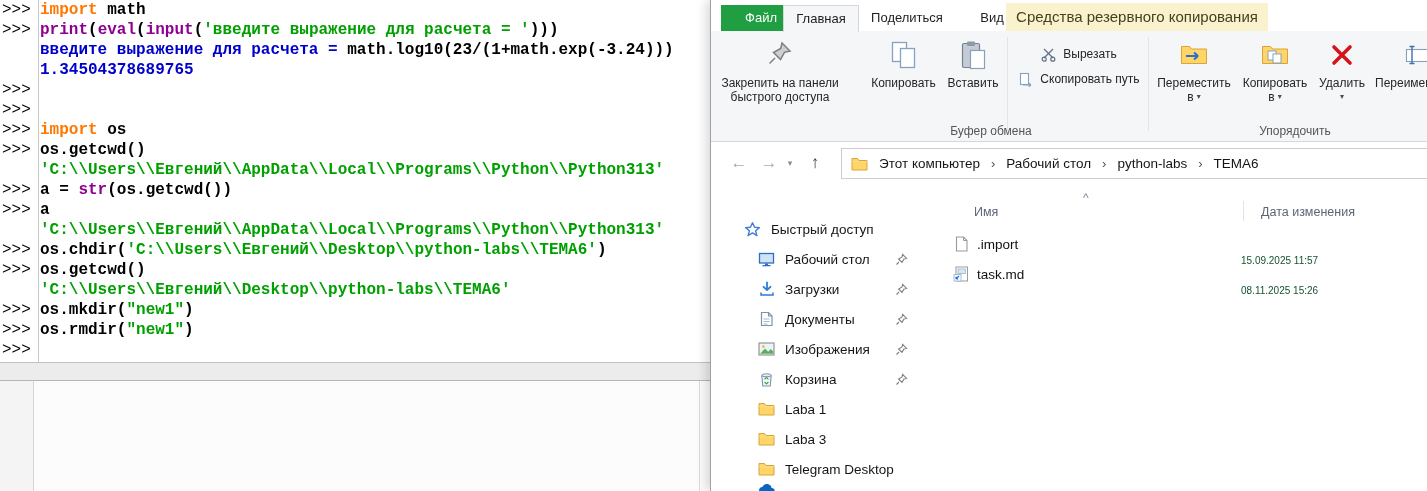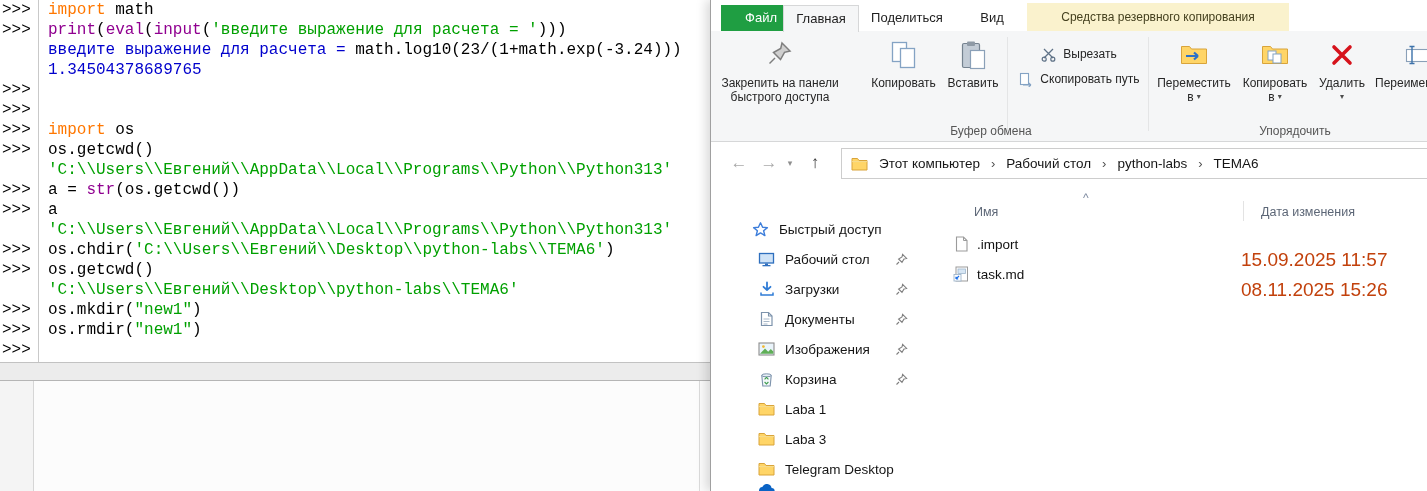--- a/index.html
+++ b/index.html
@@ -6,21 +6,21 @@
   .canvas{position:relative;width:1427px;height:491px;overflow:hidden;background:#fff;
           font-family:"Liberation Sans",sans-serif;}
 
   
   .idle{position:absolute;left:0;top:0;width:710px;height:380px;background:#fff;
         border-bottom:1px solid #b5b5b5;overflow:hidden;}
   .shell{position:absolute;left:0;top:0;right:0;height:360px;overflow:hidden;
          font-family:"Liberation Mono","DejaVu Sans Mono",monospace;font-size:16px;line-height:20px;}
   .sline{display:flex;white-space:pre;height:20px;}
   .gut{flex:0 0 38px;padding-left:2px;color:#000;}
-  .code{padding-left:8px;}
+  .code{font-weight:bold;}
   .gutterline{position:absolute;left:38px;top:0;width:1px;height:363px;background:#c9c9c9;}
   .hscroll{position:absolute;left:0;right:0;bottom:0;height:17px;background:#ececec;border-top:1px solid #c2c2c2;}
   .tk-kw{color:var(--keyword,#ff7700);}
   .tk-bi{color:var(--builtin,#900090);}
   .tk-st{color:var(--string,#00a000);}
   .tk-out{color:var(--output,#0000cc);}
   .tk-pl{color:#000;}
 
   
   .bgwin{position:absolute;left:0;top:381px;width:710px;height:110px;background:#fcfcfc;}
@@ -32,22 +32,22 @@
             border-left:1px solid #a0a0a0;box-shadow:-4px 0 10px rgba(0,0,0,.15);overflow:hidden;}
 
   .tabrow{position:absolute;left:0;top:0;right:0;height:31px;background:#fff;border-bottom:1px solid #d6d7d8;}
   .tab-file{position:absolute;left:10px;top:5px;width:80px;height:26px;background:var(--file-tab,#1f9e42);
             color:#fff;font-size:13px;text-align:center;line-height:26px;cursor:default;}
   .tab{position:absolute;top:5px;height:26px;font-size:13px;color:#1e1e1e;text-align:center;line-height:26px;}
   .tab-home{left:72px;width:76px;top:5px;height:27px;background:#f5f6f7;border:1px solid #d6d7d8;border-bottom:none;
             box-sizing:border-box;z-index:3;line-height:25px;}
   .tab-share{left:150px;width:92px;}
   .tab-view{left:252px;width:58px;}
-  .tab-ctx{position:absolute;left:316px;top:3px;width:262px;height:28px;background:var(--contextual-tab-bg,#faf2cd);
-           color:#45411f;font-size:12px;text-align:center;line-height:28px;}
+  .tab-ctx{position:absolute;left:295px;top:3px;width:262px;height:28px;background:var(--contextual-tab-bg,#faf2cd);
+           color:#45411f;font-size:15px;text-align:center;line-height:28px;}
 
   .ribbon{position:absolute;left:0;top:31px;right:0;height:110px;background:#f5f6f7;border-bottom:1px solid #d6d7d8;}
   .rbig{position:absolute;top:3px;height:94px;display:flex;flex-direction:column;align-items:center;text-align:center;}
   .ricon{height:42px;display:flex;align-items:center;justify-content:center;}
   .rlabel{font-size:12px;line-height:14px;color:#262626;}
   .rline2{font-size:12px;line-height:14px;color:#262626;display:flex;align-items:center;gap:3px;justify-content:center;}
   .dd{font-size:8px;color:#4d4d4d;}
   .rsmall{position:absolute;left:302px;width:132px;height:22px;display:flex;align-items:center;gap:7px;
           font-size:12px;color:#262626;justify-content:center;}
   .rsep{position:absolute;top:6px;width:1px;height:94px;background:#e4e5e6;}
@@ -60,35 +60,35 @@
   .nbtn.up{color:#3a3a3a;}
   .addr{position:absolute;left:130px;top:6px;right:-2px;height:31px;border:1px solid #cdcdcd;background:#fff;
         display:flex;align-items:center;padding-left:9px;gap:9px;box-sizing:border-box;font-size:13.5px;color:#161616;}
   .crumbs{display:flex;align-items:center;white-space:nowrap;}
   .crumb{padding:0 2px;}
   .csep{padding:0 9px;color:#4f4f4f;font-size:13px;}
 
   .content{position:absolute;left:0;top:185px;right:0;bottom:0;overflow:hidden;}
   .sidebar{position:absolute;left:0;top:0;width:230px;bottom:0;padding-top:29px;box-sizing:border-box;overflow:hidden;}
   .snav{display:flex;align-items:center;height:30px;padding-left:46px;font-size:13.5px;color:#151515;position:relative;}
-  .snav.root{padding-left:40px;text-align:center;}
+  .snav.root{padding-left:32px;text-align:center;}
   .snav .icon{width:19px;margin-right:9px;display:flex;justify-content:center;}
   .snav .spin{position:absolute;left:184px;width:13px;margin:0;}
   .nexticon{position:absolute;left:47px;top:299px;}
 
   .files{position:absolute;left:230px;top:0;right:0;bottom:0;padding-top:8px;}
   .fhead{position:relative;height:36px;font-size:12.5px;color:#5c6676;}
   .hname{position:absolute;left:33px;top:12px;}
   .hdate{position:absolute;left:320px;top:12px;}
   .caret{position:absolute;left:142px;top:-2px;font-size:12px;color:#7e8aa0;}
   .hsep{position:absolute;left:302px;top:8px;width:1px;height:20px;background:#e3e3e3;}
   .frow{display:flex;align-items:center;height:30px;padding-left:10px;font-size:13.5px;color:#111;}
   .frow .icon{width:20px;margin-right:6px;display:flex;justify-content:center;}
   .fname{width:264px;}
-  .fdate{color:#c2410c;font-size:19px;margin-top:32px;}
+  .fdate{color:#14532d;font-size:10px;margin-top:32px;}
 </style>
 </head>
 <body>
 
 <div class="canvas">
 
   <section class="idle">
     <div id="shell" class="shell">
         <div class="sline"><span class="gut">&gt;&gt;&gt;</span><span class="code"><span class="tk-kw">import</span><span class="tk-pl"> math</span></span></div>
         <div class="sline"><span class="gut">&gt;&gt;&gt;</span><span class="code"><span class="tk-bi">print</span><span class="tk-pl">(</span><span class="tk-bi">eval</span><span class="tk-pl">(</span><span class="tk-bi">input</span><span class="tk-pl">(</span><span class="tk-st">'введите выражение для расчета = '</span><span class="tk-pl">)))</span></span></div>

